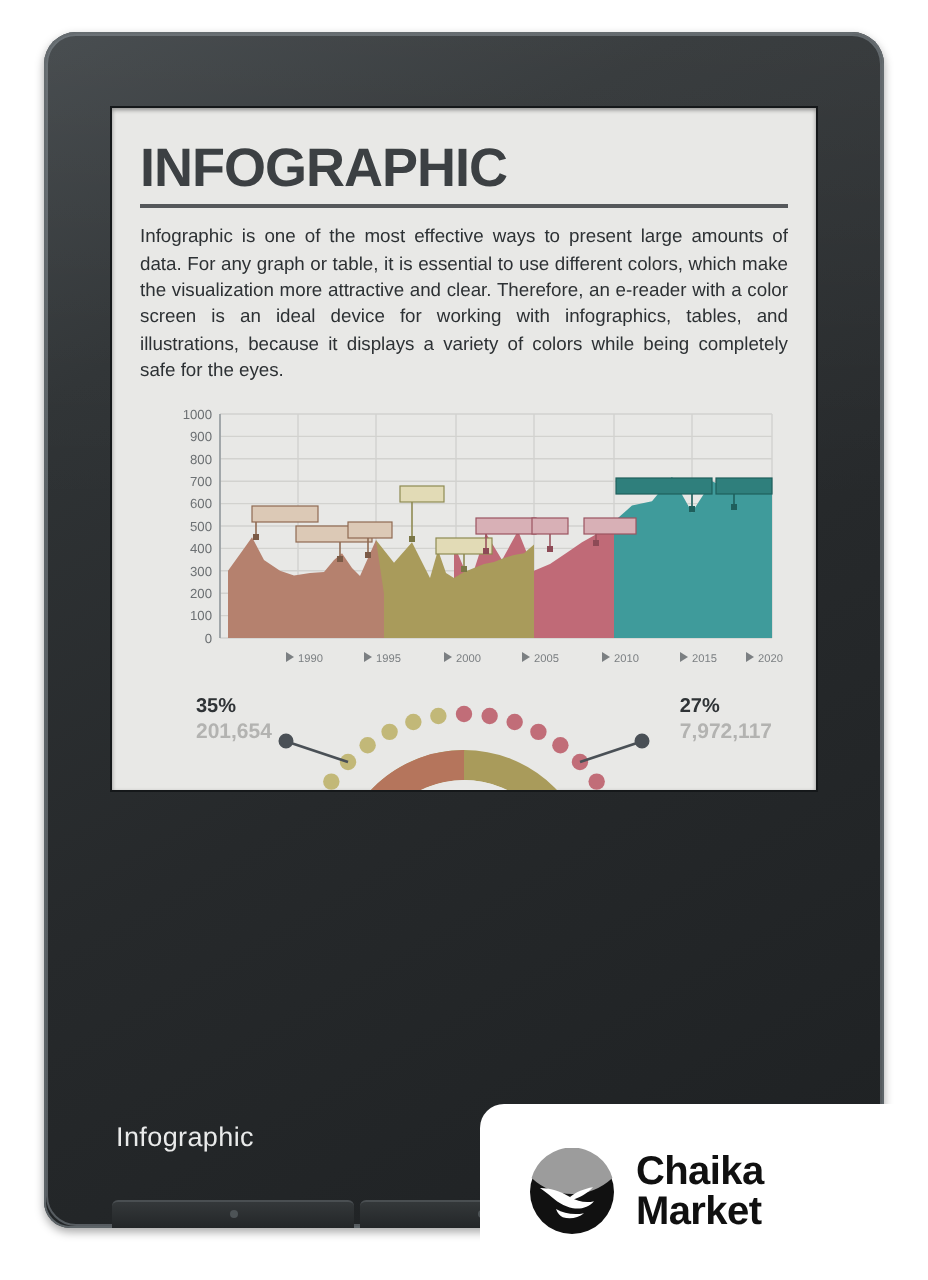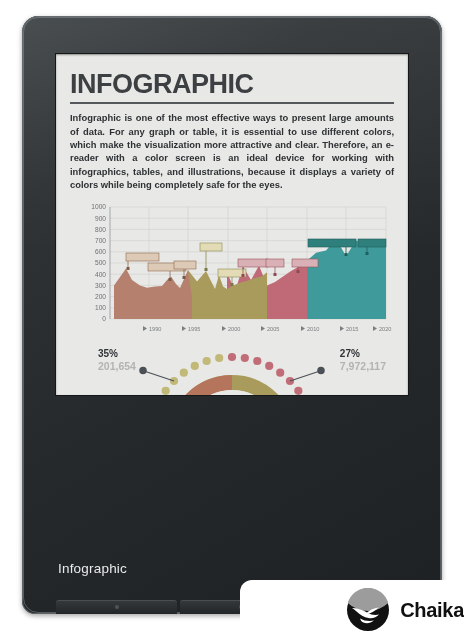--- a/index.html
+++ b/index.html
@@ -51,43 +51,43 @@
   }
   .page{position:absolute;inset:0;padding:12px 14px 0 14px;box-sizing:border-box;}
 
   .title{
     font-size:27px;font-weight:bold;color:#3c4043;letter-spacing:-.5px;
     line-height:1.05;margin:4px 0 4px 0;
   }
   .rule{height:2px;background:#55585b;margin:0 0 7px 0;}
   .intro{
     font-size:9.4px;line-height:1.42;color:#2d3134;text-align:justify;
-    font-weight:bold;margin:0;
+    font-weight:normal;margin:0;
   }
 
   
   .chart{position:relative;margin-top:10px;height:140px;}
   .chart svg{display:block;}
   .ylab{font-size:6.6px;fill:#6c7073;text-anchor:end;}
   .xlab{font-size:5.6px;fill:#7b7f82;}
 
   
   .donut-wrap{position:relative;height:185px;margin-top:6px;}
   .donut-wrap svg{display:block;position:absolute;left:50%;top:0;transform:translateX(-50%);}
   .cb{position:absolute;}
   .cb .pct{font-size:10px;font-weight:bold;color:#2f3336;line-height:1.05;}
   .cb .num{font-size:10.5px;color:#b3b3b1;line-height:1.15;font-weight:bold;}
   .cb.r{text-align:left;}
   .cb.l{text-align:left;}
 
   
   .wm{
-    position:absolute;right:0;bottom:0;width:224px;height:60px;
+    position:absolute;right:0;bottom:0;width:224px;height:88px;
     background:#ffffff;border-top-left-radius:12px;
-    display:flex;align-items:center;gap:10px;padding-left:24px;box-sizing:border-box;justify-content:flex-end;
+    display:flex;align-items:center;gap:10px;padding-left:24px;box-sizing:border-box;
   }
   .wm-text{line-height:1.0;}
   .wm-text div{font-size:20px;font-weight:bold;color:#101010;letter-spacing:-.3px;}
 </style>
 </head>
 <body>
 
 <div class="stage">
 
   <div class="device">
@@ -348,16 +348,17 @@
     <svg width="44" height="44" viewBox="0 0 44 44">
       <circle cx="22" cy="22" r="21" fill="#111111"></circle>
       <path d="M1.8,15 A21,21 0 0,1 42.2,15 A30,30 0 0,1 22,23 A30,30 0 0,1 1.8,15 Z" fill="#9c9c9c"></path>
       <path d="M6,20 C11,20 16,21.5 21,24.5 C25,26.8 29,27.6 33,26.6 C30.5,29.5 26.5,30.8 22.5,30.1
                C18,29.3 14,26.6 10.5,23.4 C9,22.1 7.4,21 6,20 Z" fill="#ffffff"></path>
       <path d="M21,24.5 C24,22 28,20.3 32.5,19.6 C29.5,22.8 25.8,25 21.6,26 Z" fill="#ffffff"></path>
       <path d="M14,30.5 C18,32.8 23,33.6 28,32.6 C25,35 21,35.8 17.4,34.6 C16,34.1 14.8,32.6 14,30.5 Z" fill="#ffffff"></path>
     </svg>
     <div class="wm-text">
       <div>Chaika</div>
+      <div>Market</div>
     </div>
   </div>
 
 </div>
 
 </body></html>

